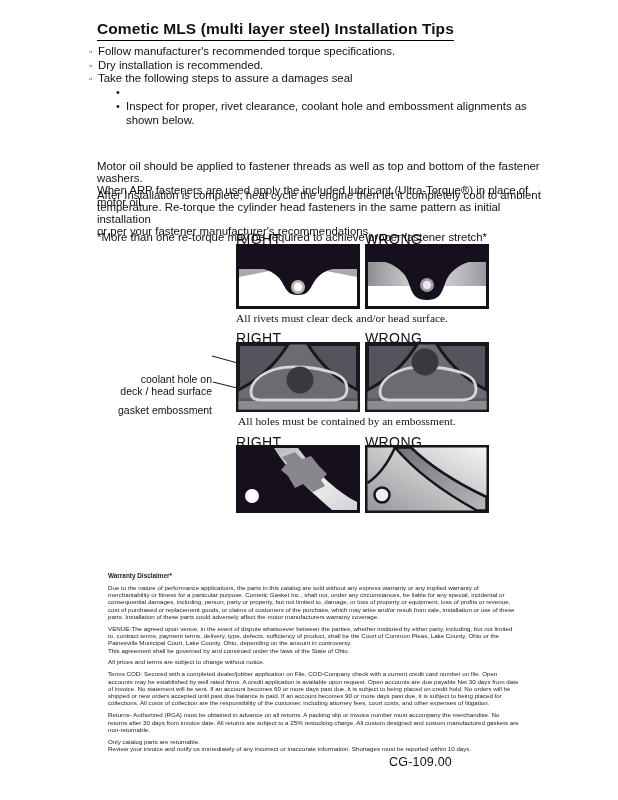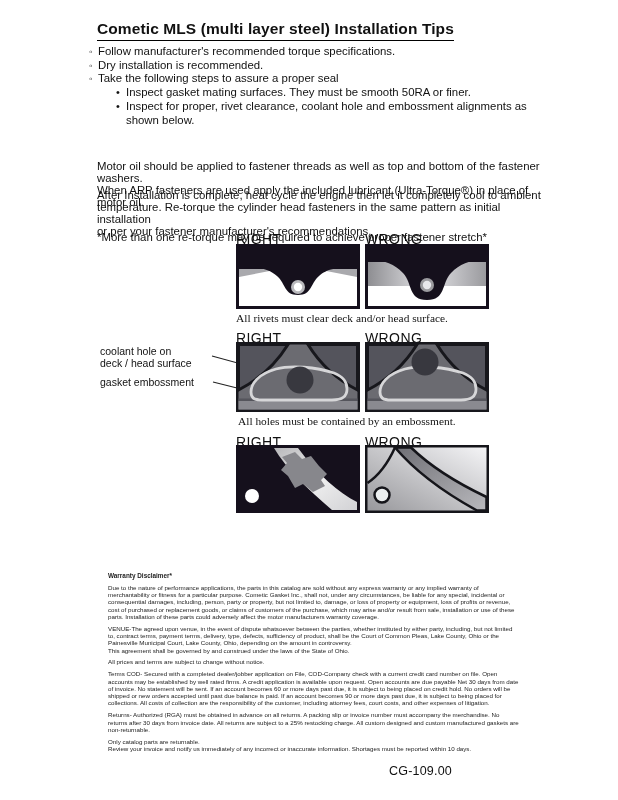--- a/index.html
+++ b/index.html
@@ -19,52 +19,51 @@
   .bline.sub { margin-left:27px; }
   .bline.sub .glyph { font-size:11px; width:10px; flex-basis:10px; }
   .diesel-heading { position:absolute; left:97px; top:117px; font-size:13px; font-weight:bold; }
   .para { position:absolute; left:97px; width:450px; font-size:11.4px; line-height:12px; white-space:pre-line;margin-top:24px; }
   .p1 { top:136px; } .p2 { top:165px; } .pnote { top:207px; }
 
   .dg-label { position:absolute; width:124px; font-size:14px; font-weight:500; letter-spacing:0.4px; }
   .dg-box { position:absolute; width:124px; }
   .dg-box svg { display:block; }
   .caption { position:absolute; font-size:11.4px; line-height:12.6px; font-weight:500; white-space:pre-line;font-family:Liberation Serif, serif; }
-  .side-label { position:absolute; left:100px; width:112px; text-align:left; font-size:10.5px; line-height:12px; }
+  .side-label { position:absolute; left:100px; width:112px; text-align:right; font-size:10.5px; line-height:12px;margin-top:28px; }
   .leader-svg { position:absolute; left:205px; top:348px; }
 
   .legal { position:absolute; left:108px; top:572px; width:412px; font-size:6.2px; line-height:7.3px; color:#1c1c1c; }
   .legal p { margin:0; }
   .legal p.gap { margin-top:4.5px; }
   .legal .lg-head { font-weight:bold; font-size:6.4px; }
-  .footer-code { position:absolute; left:389px; top:755px; font-size:12.5px; letter-spacing:0.2px;margin-top:9px; }
+  .footer-code { position:absolute; left:389px; top:755px; font-size:12.5px; letter-spacing:0.2px; }
 </style>
 </head>
 <body>
 
 <div class="page">
 
   <div class="title">Cometic MLS (multi layer steel) Installation Tips</div>
 
   <div class="bullets">
     <div class="bline">
       <span class="glyph">◦</span>
       <span>Follow manufacturer's recommended torque specifications.</span>
     </div>
     <div class="bline">
       <span class="glyph">◦</span>
       <span>Dry installation is recommended.</span>
     </div>
     <div class="bline">
       <span class="glyph">◦</span>
-      <span>Take the following steps to assure a proper seal</span>
+      <span>Take the following steps to assure a damages seal</span>
     </div>
     <div class="bline sub">
       <span class="glyph">•</span>
-      <span>Inspect gasket mating surfaces.  They must be smooth 50RA or finer.</span>
     </div>
     <div class="bline sub">
       <span class="glyph">•</span>
       <span>Inspect for proper, rivet clearance, coolant hole and embossment alignments as shown below.</span>
     </div>
   </div>
 
   <div class="para p1">Motor oil should be applied to fastener threads as well as top and bottom of the fastener washers.
 When ARP fasteners are used apply the included lubricant (Ultra-Torque®) in place of motor oil.</div>
   <div class="para p2">After Installation is complete, heat cycle the engine then let it completely cool to ambient

